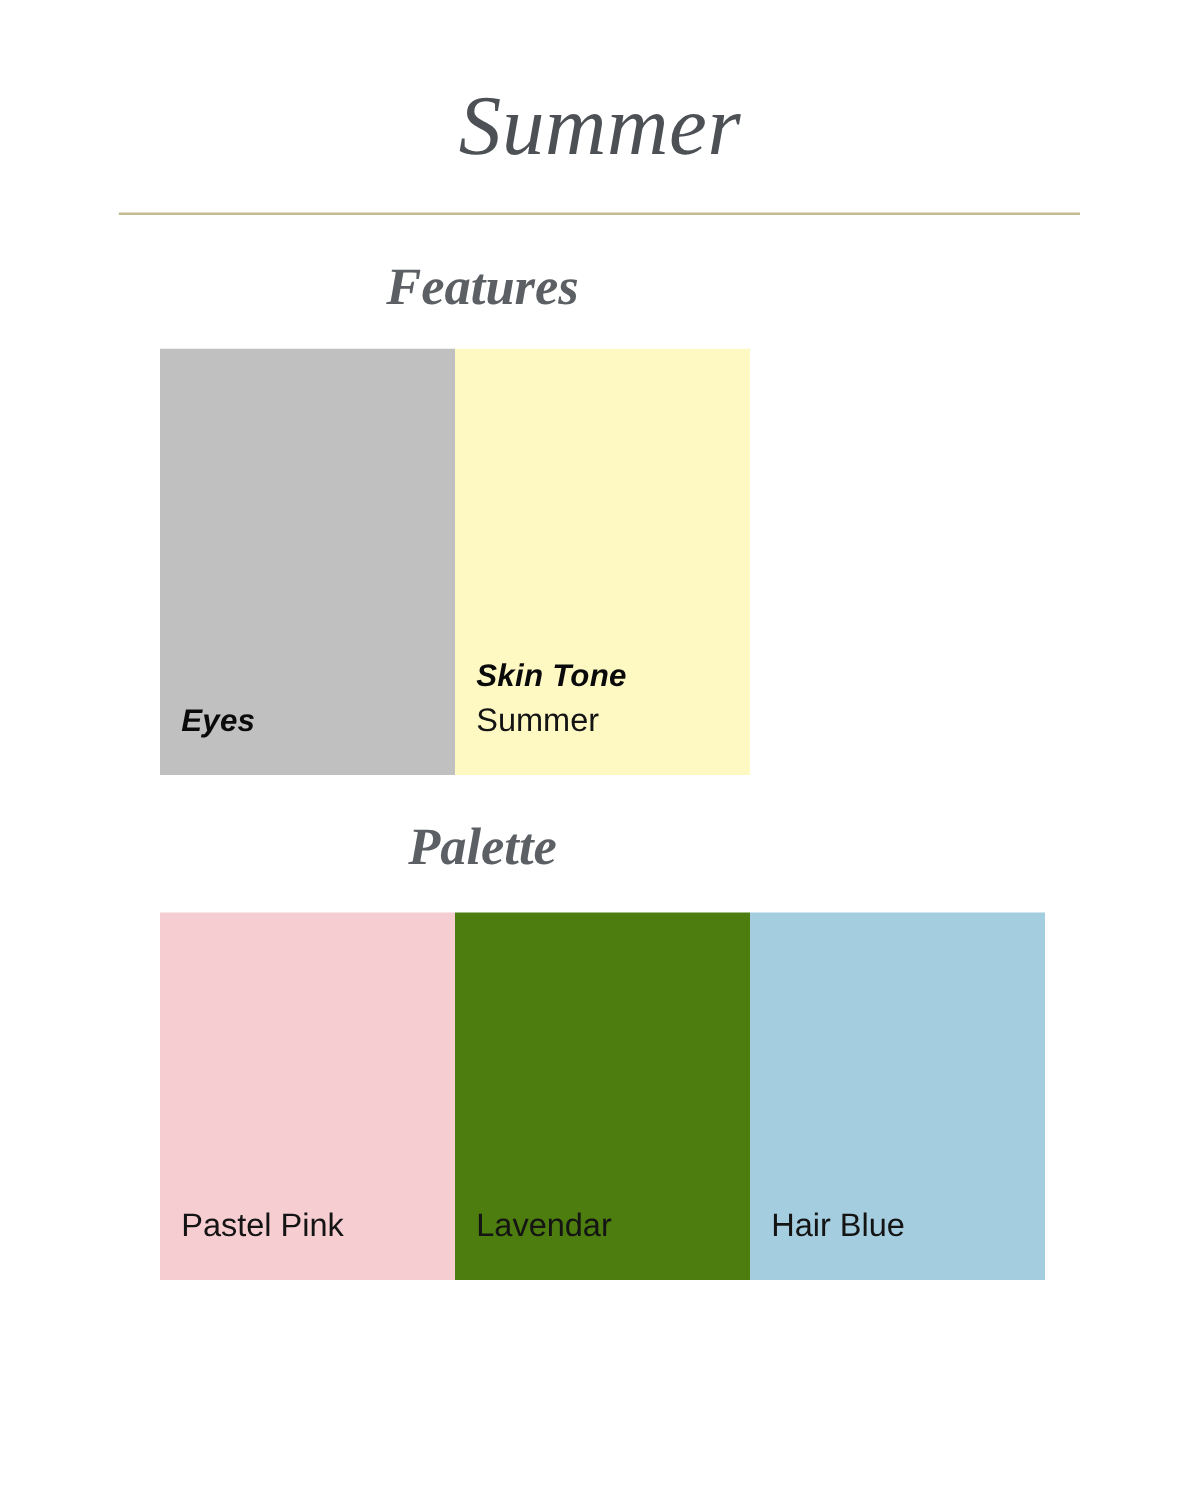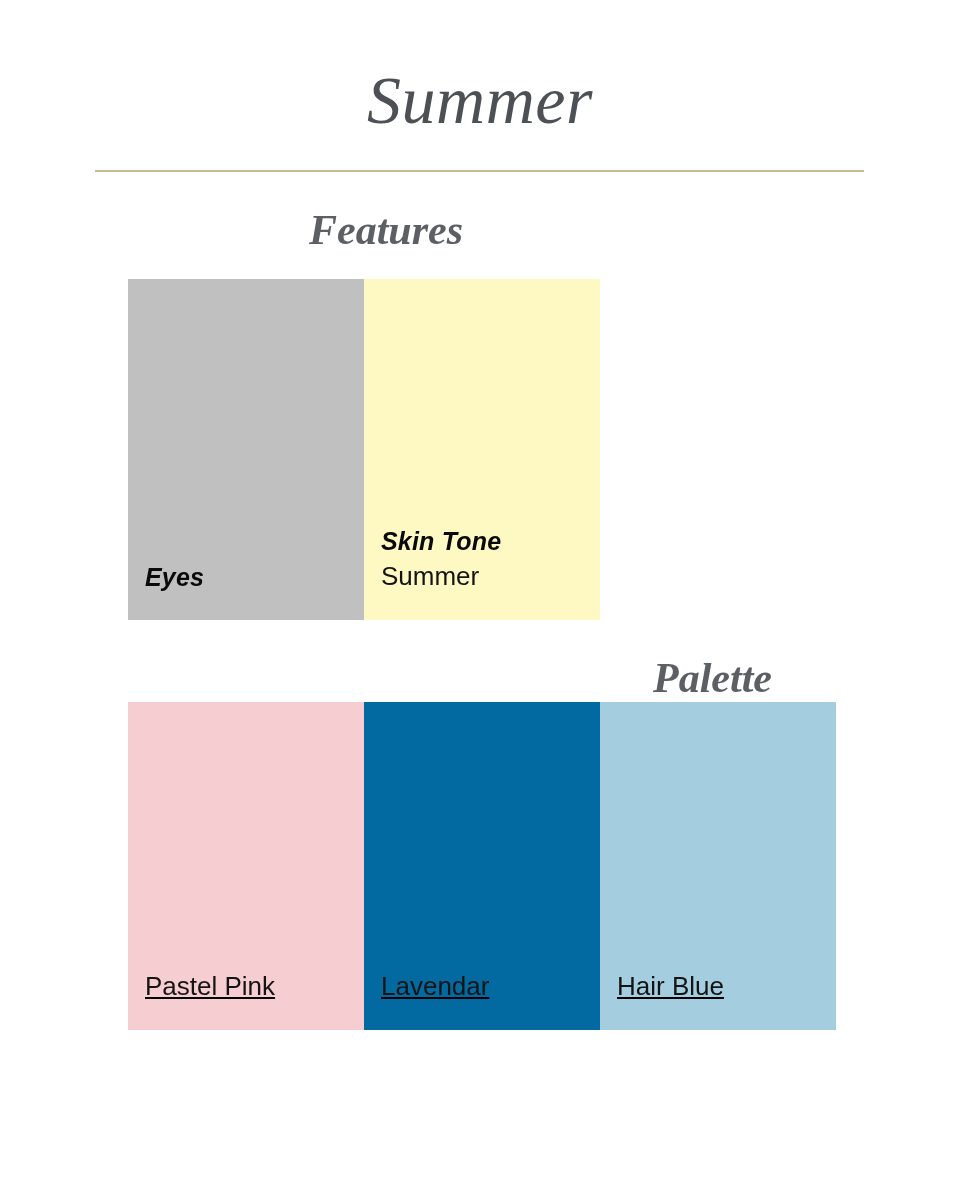--- a/index.html
+++ b/index.html
@@ -54,32 +54,32 @@
     width: 772px;
     text-align: center;
     font-family: "Liberation Serif", "DejaVu Serif", serif;
     font-style: italic;
     font-weight: 700;
     font-size: 42px;
     line-height: 50px;
     color: #5c6064;
   }
   .section-heading.features { top: 205px; }
-  .section-heading.palette  { top: 653px; text-align: right; }
+  .section-heading.palette  { top: 653px; }
 
   
   .grid {
     position: absolute;
     left: 95px;
     width: 769px;
     display: flex;
     padding-left: 33px;
   }
   .grid.features-grid { top: 279px; height: 341px; }
-  .grid.palette-grid  { top: 702px; height: 328px; text-decoration: underline; }
+  .grid.palette-grid  { top: 730px; height: 294px; }
 
   .card {
     width: 236px;
     height: 100%;
     box-sizing: border-box;
     display: flex;
     flex-direction: column;
     justify-content: flex-end;
     padding: 0 0 26px 17px;
   }
@@ -139,21 +139,21 @@
   </div>
 
   <div class="section-heading palette" style="color: rgb(92, 96, 100);">Palette</div>
 
   <div class="grid palette-grid">
 
     <div class="card" style="background-color: rgb(246, 205, 208);">
       <div class="swatch-label">Pastel Pink</div>
     </div>
 
-    <div class="card" style="background-color: #0369a1;">
+    <div class="card" style="background-color: #4d7c0f;">
       <div class="swatch-label">Lavendar</div>
     </div>
 
     <div class="card" style="background-color: rgb(164, 205, 223);">
       <div class="swatch-label">Hair Blue</div>
     </div>
 
   </div>
 
 </div>

